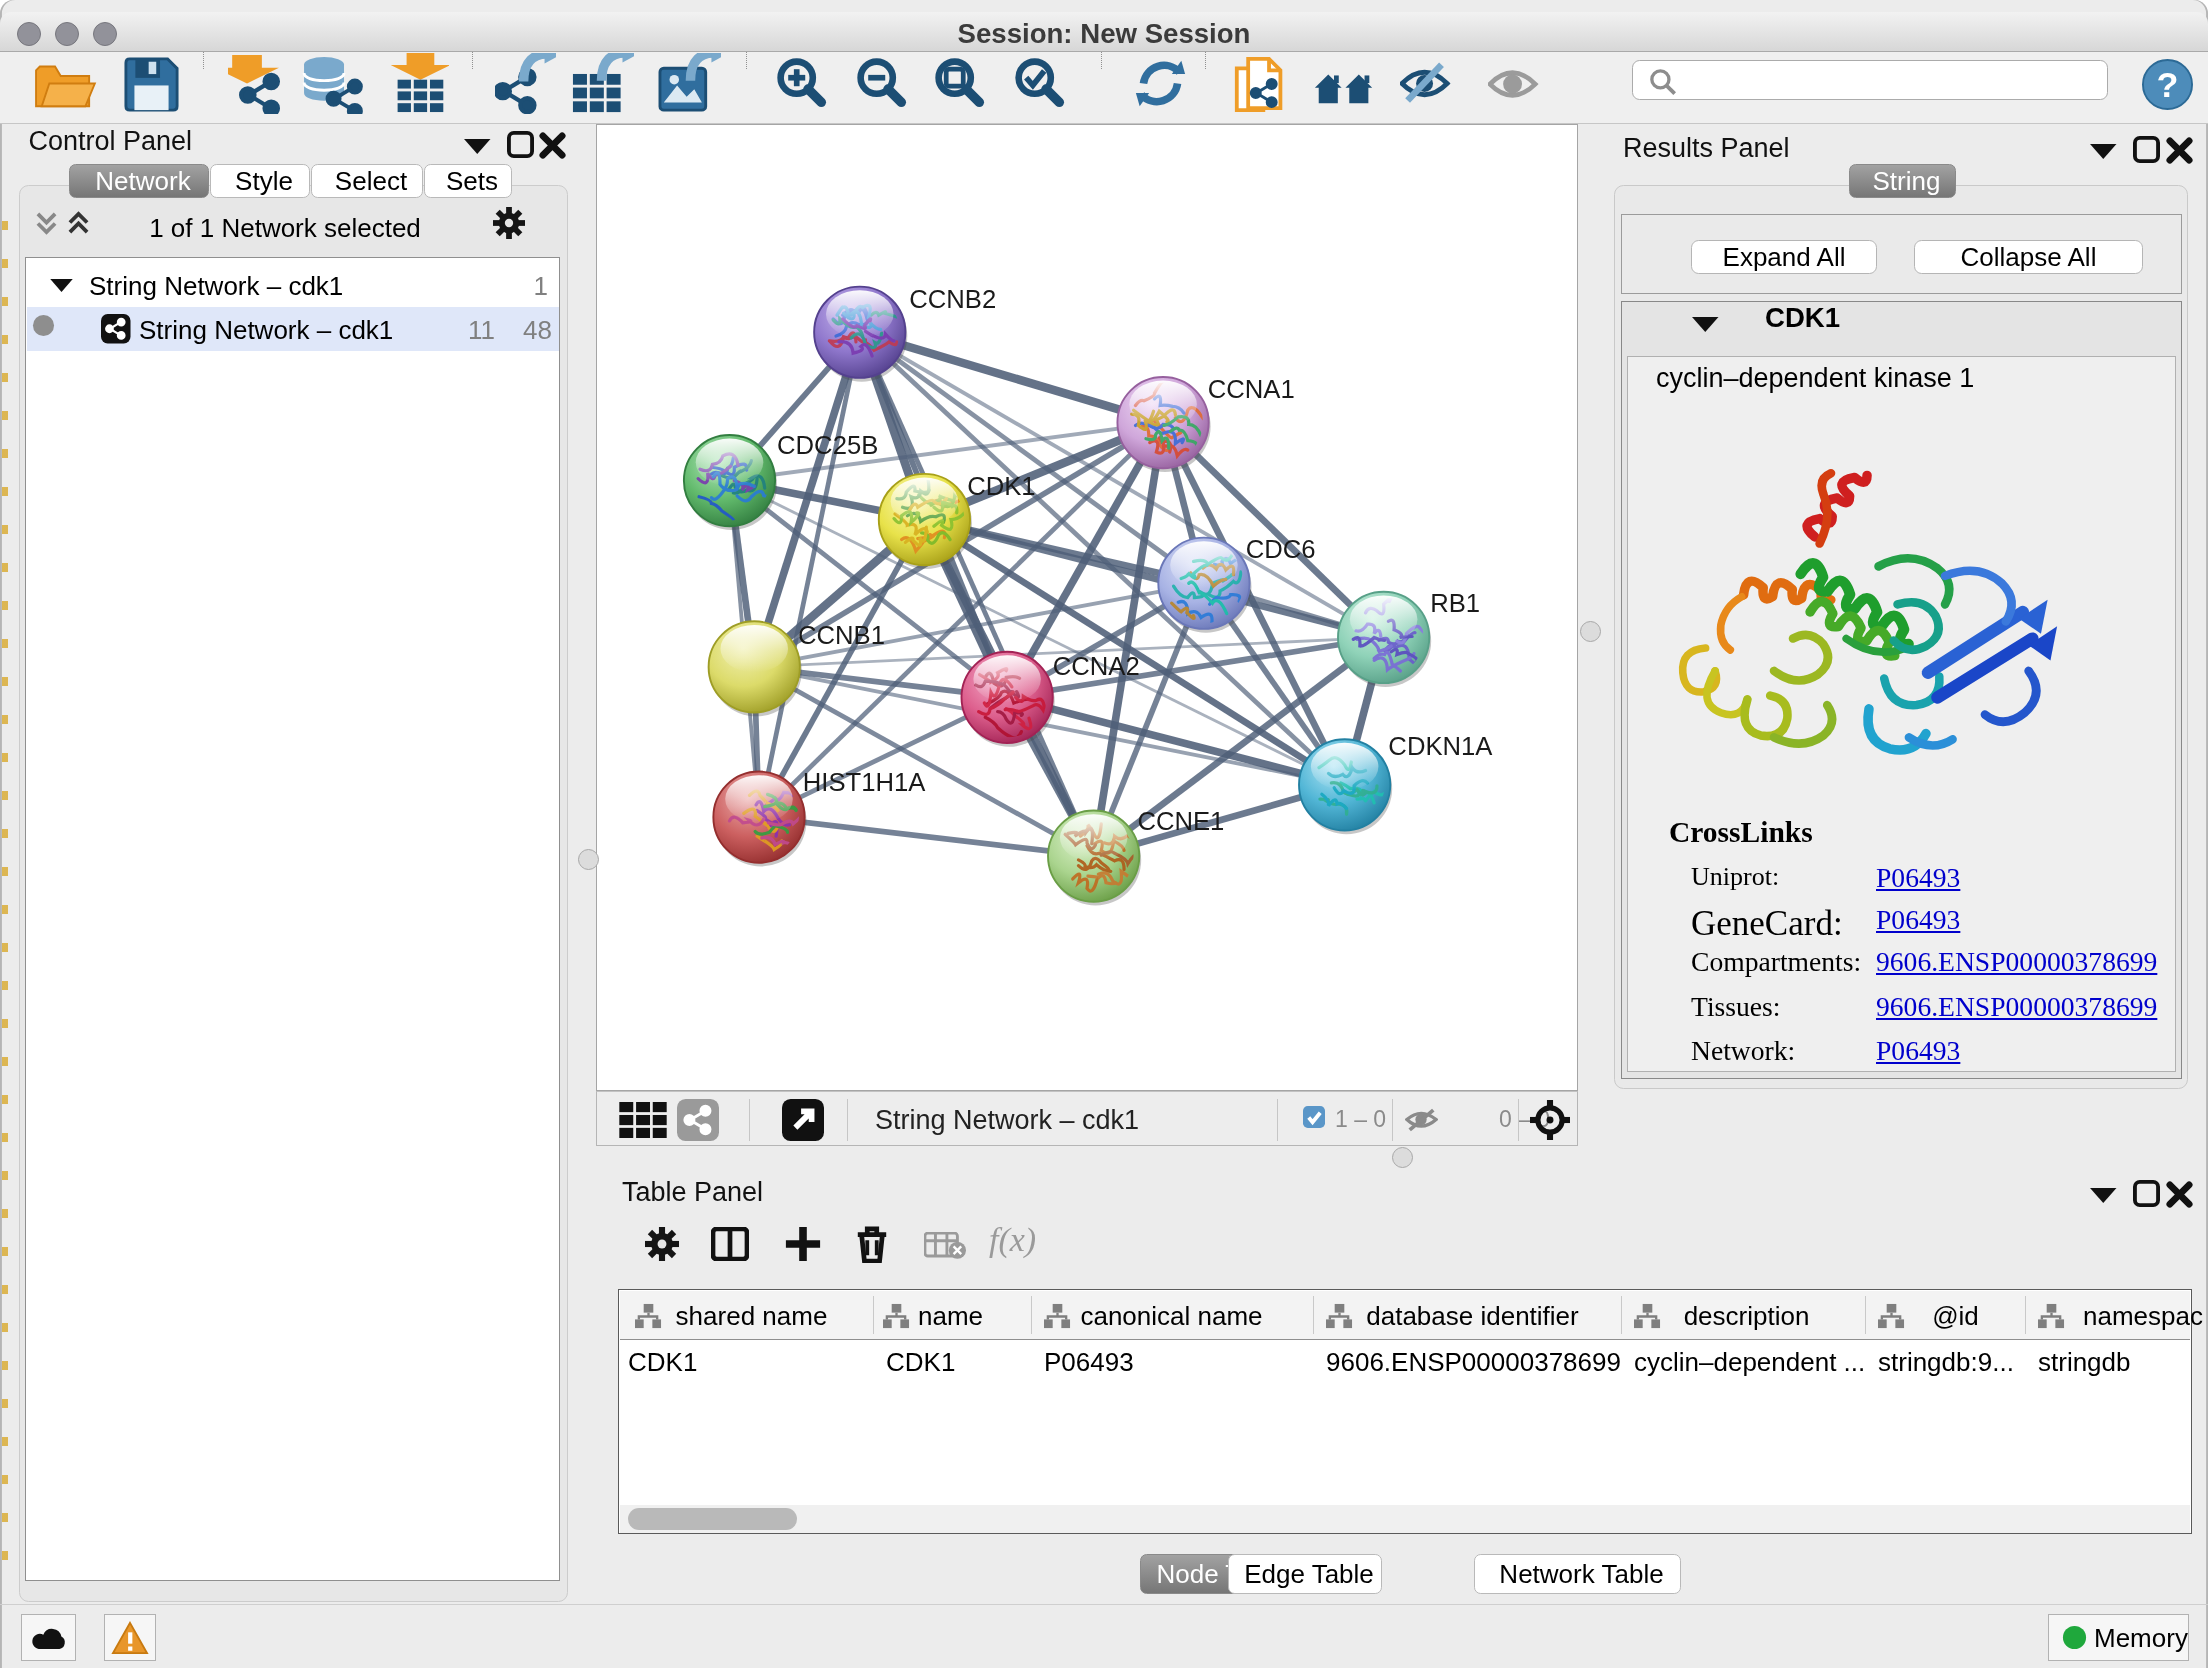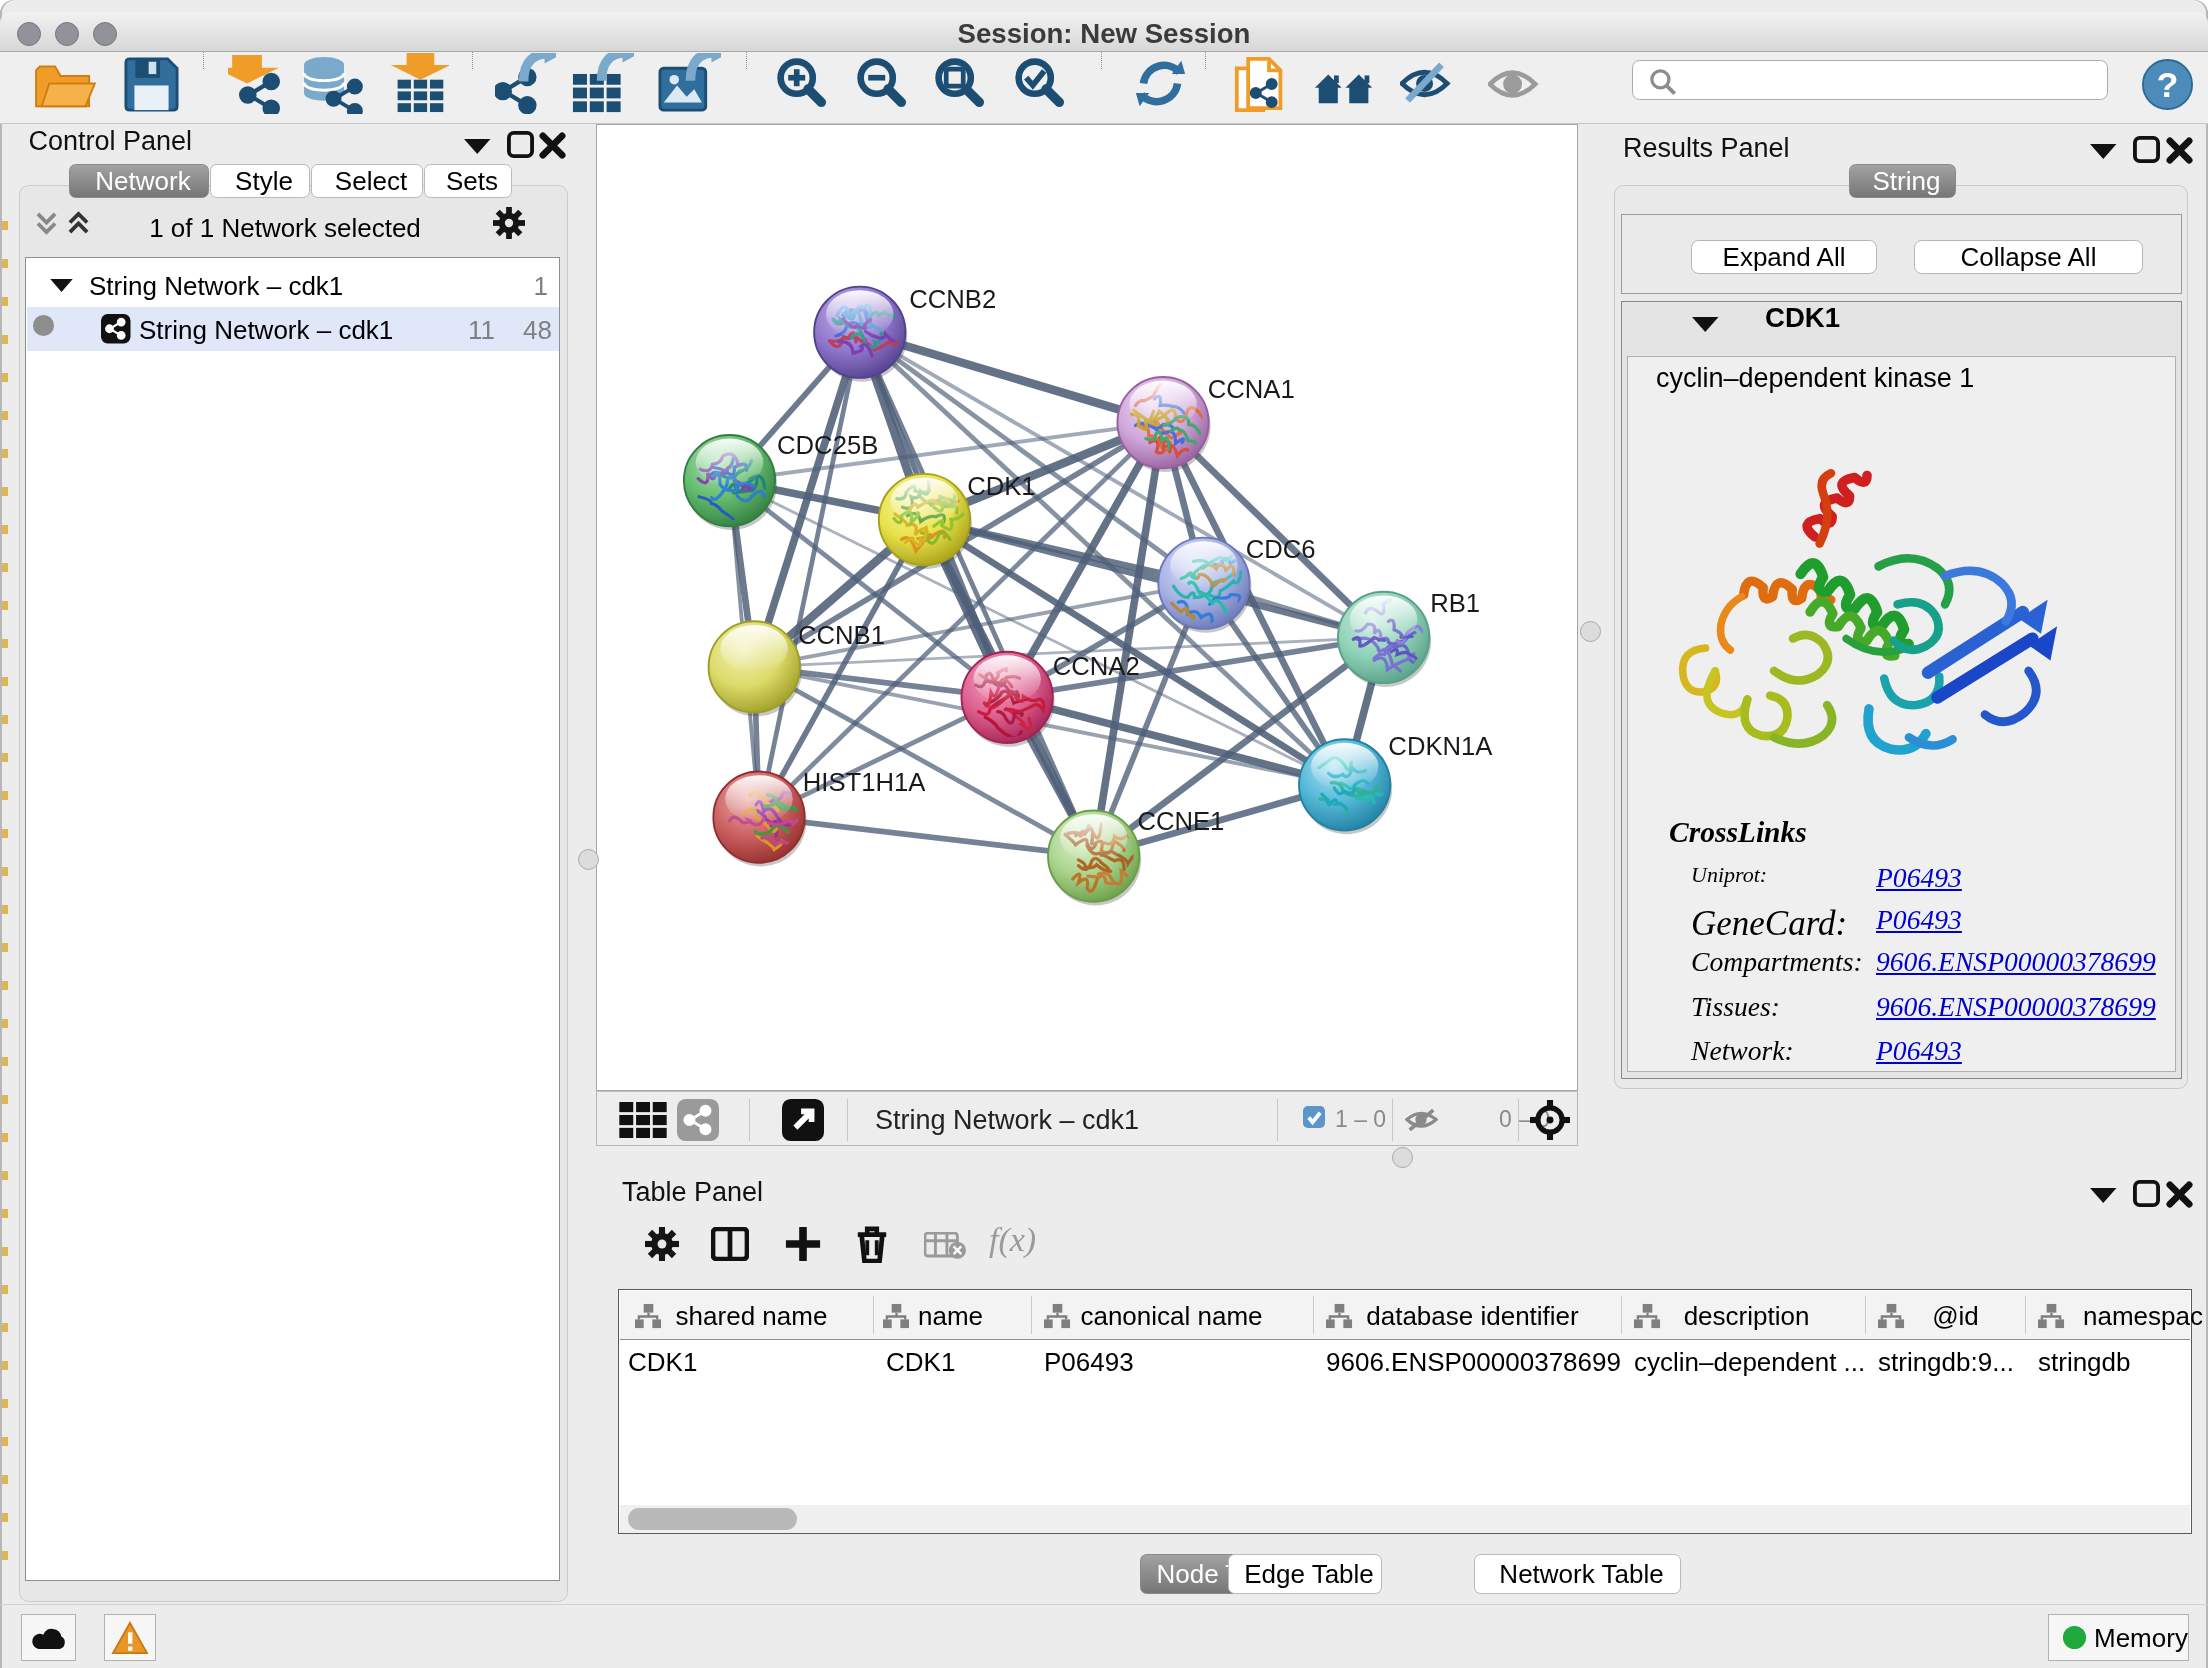--- a/index.html
+++ b/index.html
@@ -41,21 +41,21 @@
 #rpbox { position:absolute; left:1614px; top:185px; width:574px; height:904px;
   background:#e9e9e9; border:1px solid #c9c9c9; border-radius:9.5px; }
 #rpinner1 { position:absolute; left:1621px; top:214px; width:561px; height:80px;
   background:#eaeaea; border:1.9px solid #9b9b9b; }
 .rbtn { position:absolute; top:240px; height:34px; background:#fff; border:1px solid #b5b5b5;
   border-radius:7.6px; font-size:26px; text-align:center; line-height:32px; color:#000; }
 #rpsec { position:absolute; left:1621px; top:301px; width:561px; height:778px;
   background:#e4e4e4; border:1.9px solid #888888; }
 #rpsecin { position:absolute; left:1627px; top:356px; width:549px; height:716px;
   background:#efefef; border:1px solid #b0b0b0; }
-.serif { font-family:"Liberation Serif", serif;font-style:italic; }
+.serif { font-family:"Liberation Serif", serif; }
 .xlink { color:#0000cc; text-decoration:underline; }
 
 #tpbox { position:absolute; left:618px; top:1289px; width:1574px; height:245px;
   background:#ffffff; border:1.9px solid #5a5a5a; }
 #thead { position:absolute; left:620px; top:1291px; width:1570px; height:49px;
   background:#f3f3f3; border-bottom:1.9px solid #8e8e8e; }
 .th { position:absolute; top:0; height:49px; font-size:26px; color:#000; }
 .thsep { position:absolute; top:5.7px; height:38px; border-left:1.9px solid #c9c9c9; }
 .td { position:absolute; font-size:26px; color:#000; top:1347px; }
 #hscroll { position:absolute; left:620px; top:1505px; width:1570px; height:27.6px; background:#f0f0f0; }
@@ -678,21 +678,21 @@
     <div class="rbtn" style="left:1691px;width:186px">Expand All</div>
     <div class="rbtn" style="left:1914px;width:229px">Collapse All</div>
     <div id="rpsec"></div>
     <svg class="abs" style="left:1691px;top:316px" width="28.5" height="17" viewBox="0 0 30 18">
       <path d="M1 1 L29 1 L15.0 17 Z" fill="#111"></path>
     </svg>
     <div class="abs" style="left:1765px;top:302px;font-size:27.6px;font-weight:bold">CDK1</div>
     <div id="rpsecin"></div>
     <div class="abs" style="left:1656px;top:363px;font-size:27px">cyclin–dependent kinase 1</div>
     <div class="abs serif" style="left:1669px;top:816px;font-size:29.5px;font-weight:bold">CrossLinks</div>
-    <div class="abs serif" style="left:1691px;top:862px;font-size:22px">Uniprot:</div>
+    <div class="abs serif" style="left:1691px;top:862px;font-size:26px">Uniprot:</div>
     <div class="abs serif xlink" style="left:1876px;top:862px;font-size:27.6px">P06493</div>
     <div class="abs serif" style="left:1691px;top:904px;font-size:35px">GeneCard:</div>
     <div class="abs serif xlink" style="left:1876px;top:904px;font-size:27.6px">P06493</div>
     <div class="abs serif" style="left:1691px;top:946px;font-size:27.6px">Compartments:</div>
     <div class="abs serif xlink" style="left:1876px;top:946px;font-size:27.6px">9606.ENSP00000378699</div>
     <div class="abs serif" style="left:1691px;top:991px;font-size:27.6px">Tissues:</div>
     <div class="abs serif xlink" style="left:1876px;top:991px;font-size:27.6px">9606.ENSP00000378699</div>
     <div class="abs serif" style="left:1691px;top:1035px;font-size:27.6px">Network:</div>
     <div class="abs serif xlink" style="left:1876px;top:1035px;font-size:27.6px">P06493</div>
 <svg class="abs" style="left:1660px;top:452px" width="399" height="319" viewBox="0 0 420 335">

